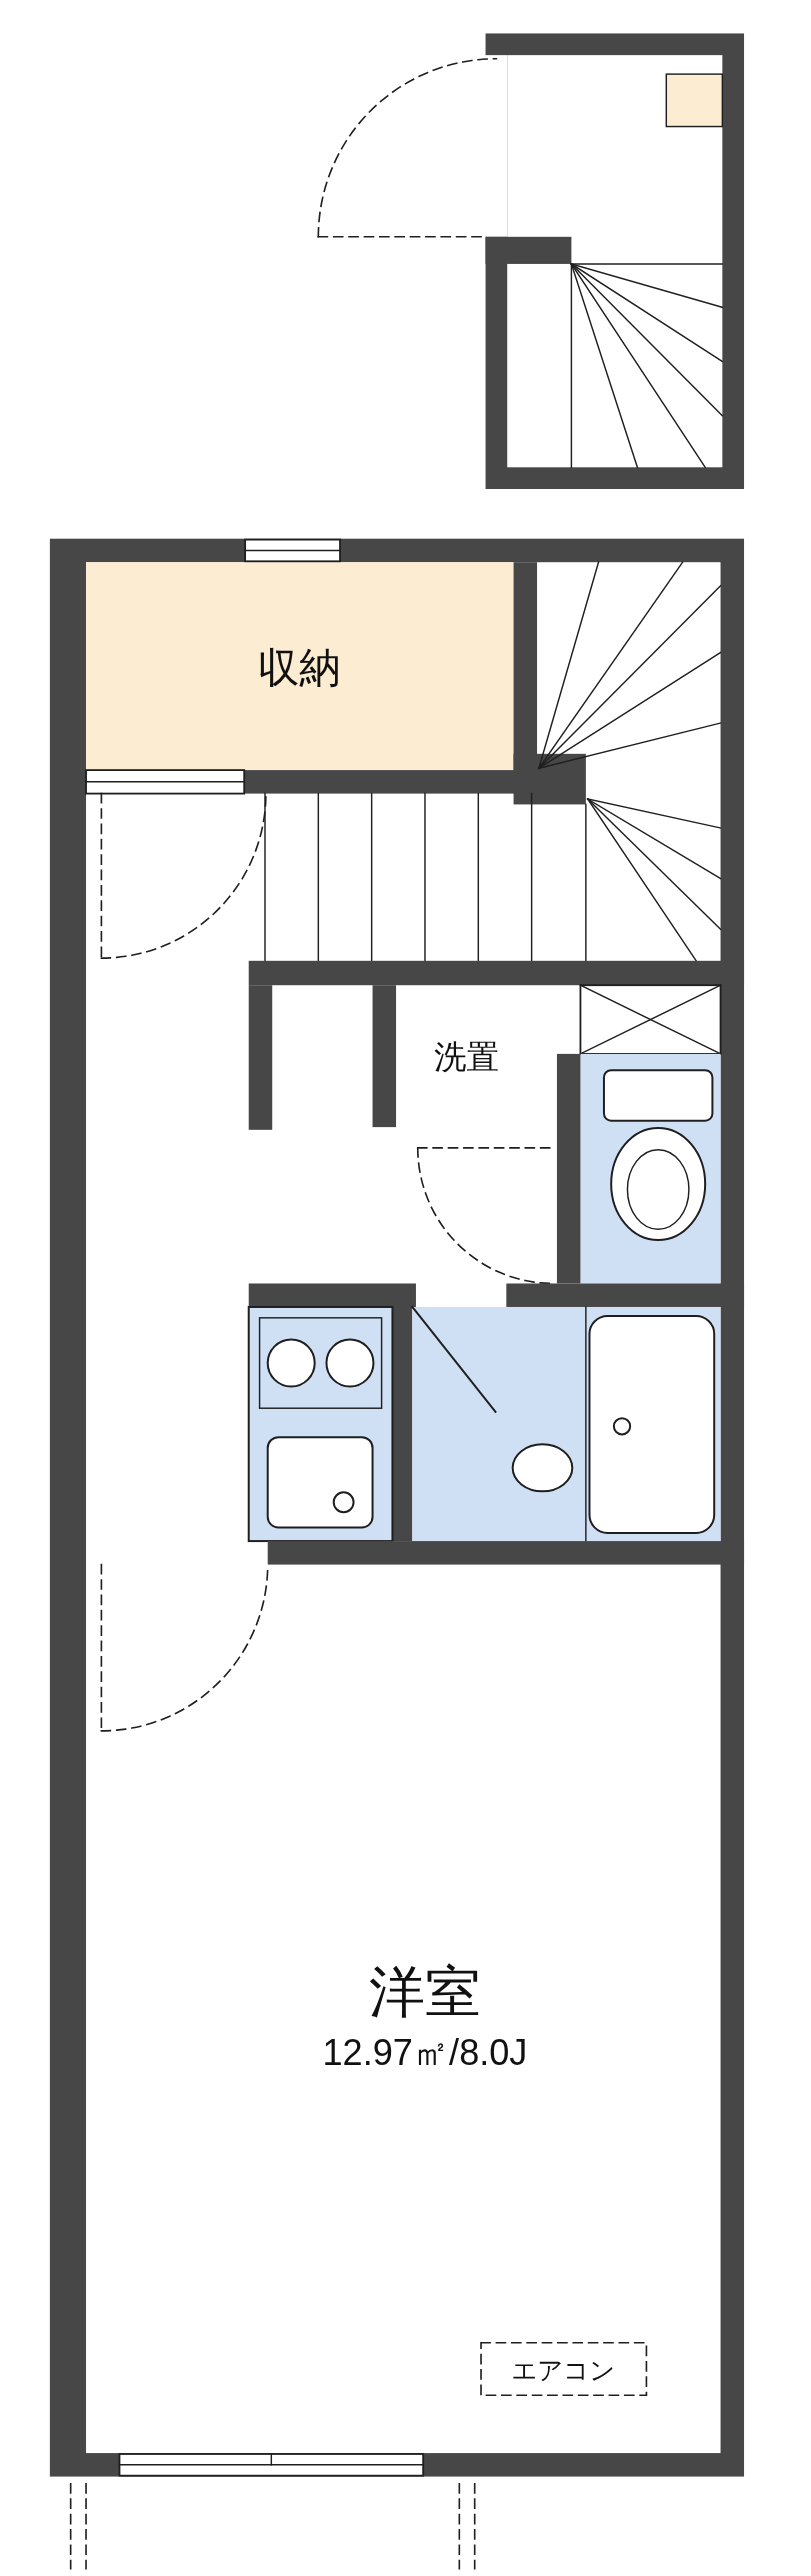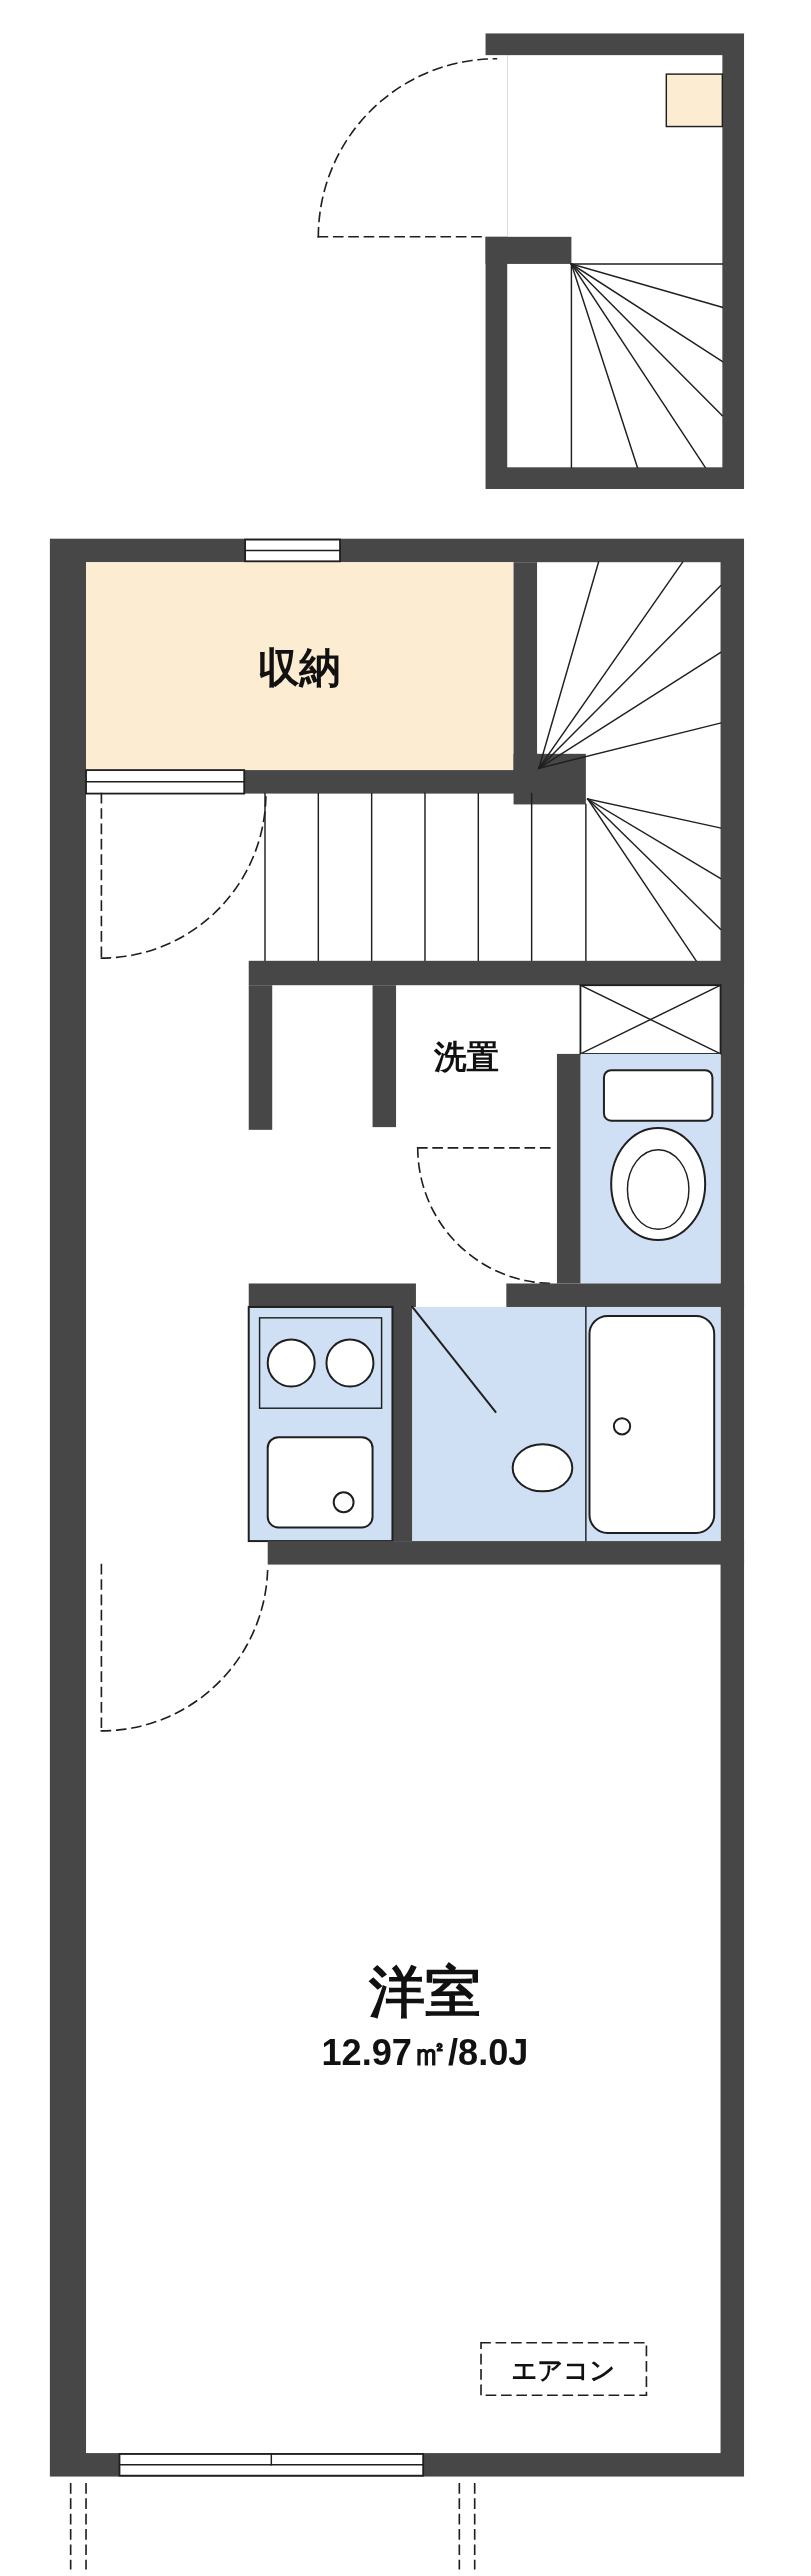--- a/index.html
+++ b/index.html
@@ -1,16 +1,16 @@
 <!DOCTYPE html>
 <html style="--wall: #474747; --line: #1f1f1f; --closet-fill: #fbecd2; --wet-area-fill: #cfe0f4; --background: #ffffff;font-size:14.5px"><head>
 <meta charset="utf-8">
 <style>
   html,body{margin:0;padding:0;background:#fff;}
-  .plan{position:relative;width:812px;height:2576px;background:var(--background,#ffffff);font-weight:bold;}
+  .plan{position:relative;width:812px;height:2576px;background:var(--background,#ffffff);}
   svg{display:block;width:812px;height:2576px;}
   .w{fill:var(--wall,#474747);}
   .wh{fill:#ffffff;}
   .bg-beige{fill:var(--closet-fill,#fbecd2);}
   .bg-blue{fill:var(--wet-area-fill,#cfe0f4);}
   .kfill{fill:var(--wet-area-fill,#cfe0f4);stroke:var(--line,#1f1f1f);stroke-width:2.2;}
   .ln{stroke:var(--line,#1f1f1f);stroke-width:2.2;fill:none;stroke-linecap:square;}
   .thin{stroke-width:1.6;}
   .dash{stroke-dasharray:10 7;stroke-width:1.8;}
   .fix{fill:#ffffff;stroke:var(--line,#1f1f1f);stroke-width:2.2;}

